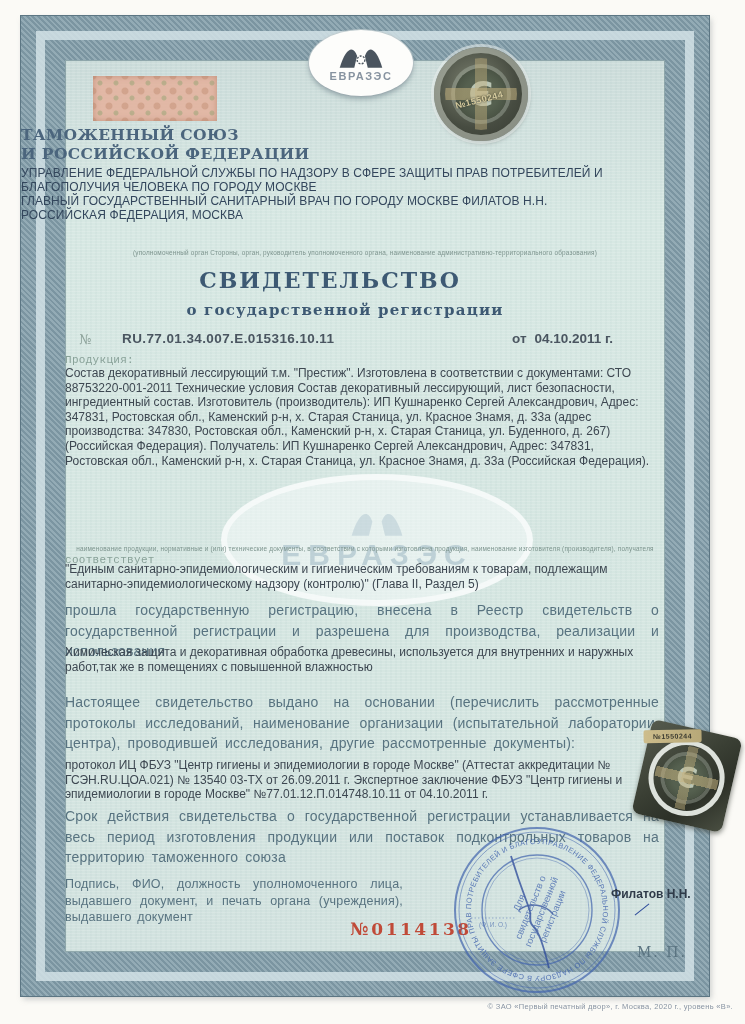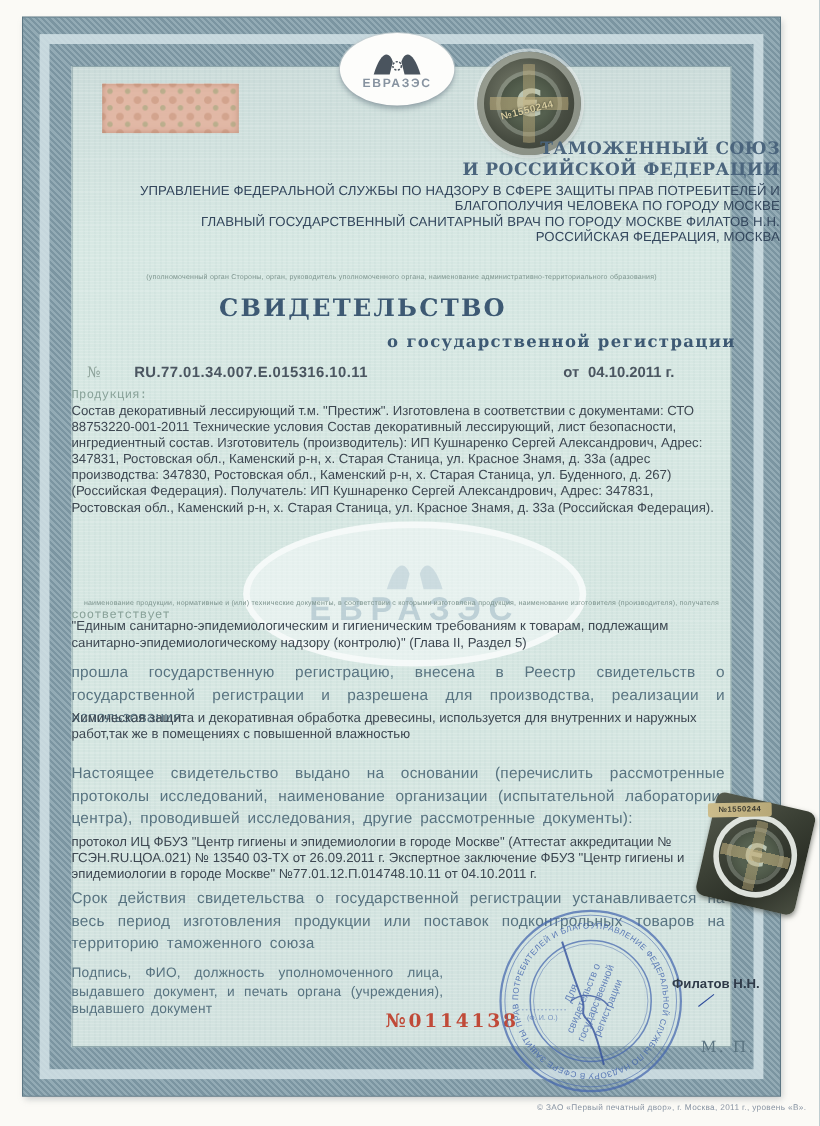--- a/index.html
+++ b/index.html
@@ -89,42 +89,42 @@
   }
   .holo-side .emblem { width:44px; height:44px; font-size:28px; top:52%; }
   .holo-side .gold-tag {
     position:absolute; left:-6px; top:6px; width:58px; height:13px;
     background:linear-gradient(90deg,#cdbd8c,#b7a878); transform:rotate(-14deg);
     font-size:7px; font-weight:bold; color:#3a3a30; text-align:center; line-height:13px;
     letter-spacing:.5px; border-radius:2px;
   }
 
   
-  .hdr { left:0; right:0; top:109px; text-align:right; }
+  .hdr { left:0; right:0; top:109px; text-align:left; }
   .hdr .serif-line {
     font-family:"DejaVu Serif", serif; font-weight:bold; font-size:15.5px;
     line-height:19px; color:#4b657d; letter-spacing:.4px;
   }
   .hdr .sans-line { font-size:12px; line-height:14px; color:#33465c; letter-spacing:.1px; }
   .hdr .gap { height:3px; }
 
   .tiny-note {
     left:30px; right:30px; text-align:center; font-size:6.4px; color:#7d948e;
     letter-spacing:.2px;
   }
   .tiny1 { top:233px; }
   .tiny2 { top:529px; left:24px; right:24px; }
 
   .title-main {
     left:0; right:70px; top:251px; text-align:center;
     font-family:"DejaVu Serif", serif; font-weight:bold; font-size:22px;
     letter-spacing:2px; color:#3d5973;
   }
   .title-sub {
-    left:0; right:40px; top:285px; text-align:right;
+    left:0; right:40px; top:285px; text-align:center;
     font-family:"DejaVu Serif", serif; font-weight:bold; font-size:15px;
     letter-spacing:1.2px; color:#3d5973;
   }
 
   
   .num-label { left:58px; top:316px; font-family:"DejaVu Serif", serif; font-size:13px; color:#8da29a; }
   .num-value { left:101px; top:315px; font-size:13.5px; font-weight:bold; color:#4a5560; letter-spacing:.4px; }
   .date-group { left:491px; top:315px; font-size:13.5px; font-weight:bold; color:#4a5560; }
   .date-group .ot { margin-right:8px;text-align:right; }
 
@@ -294,14 +294,14 @@
       <text x="30" y="105" font-size="6.5" fill="#4466ae" opacity=".75" font-family="Liberation Sans, sans-serif">(Ф. И. О.)</text>
       <path d="M62 34 C 70 60, 74 70, 80 86 C 84 96, 78 98, 84 104 C 90 110, 94 122, 100 146" fill="none" stroke="#2c4a9a" stroke-width="1.8" opacity=".9"></path>
       <path d="M70 88 C 80 80, 96 82, 104 92" fill="none" stroke="#2c4a9a" stroke-width="1.4" opacity=".85"></path>
     </svg>
 
     <div class="abs filatov">Филатов Н.Н.</div>
     <div class="abs sig-tick"></div>
     <div class="abs mp">М. П.</div>
   </div>
 
-  <div class="copyright">© ЗАО «Первый печатный двор», г. Москва, 2011 г., уровень «В».</div>
+  <div class="copyright">© ЗАО «Первый печатный двор», г. Москва, 2020 г., уровень «В».</div>
 </div>
 
 </body></html>

